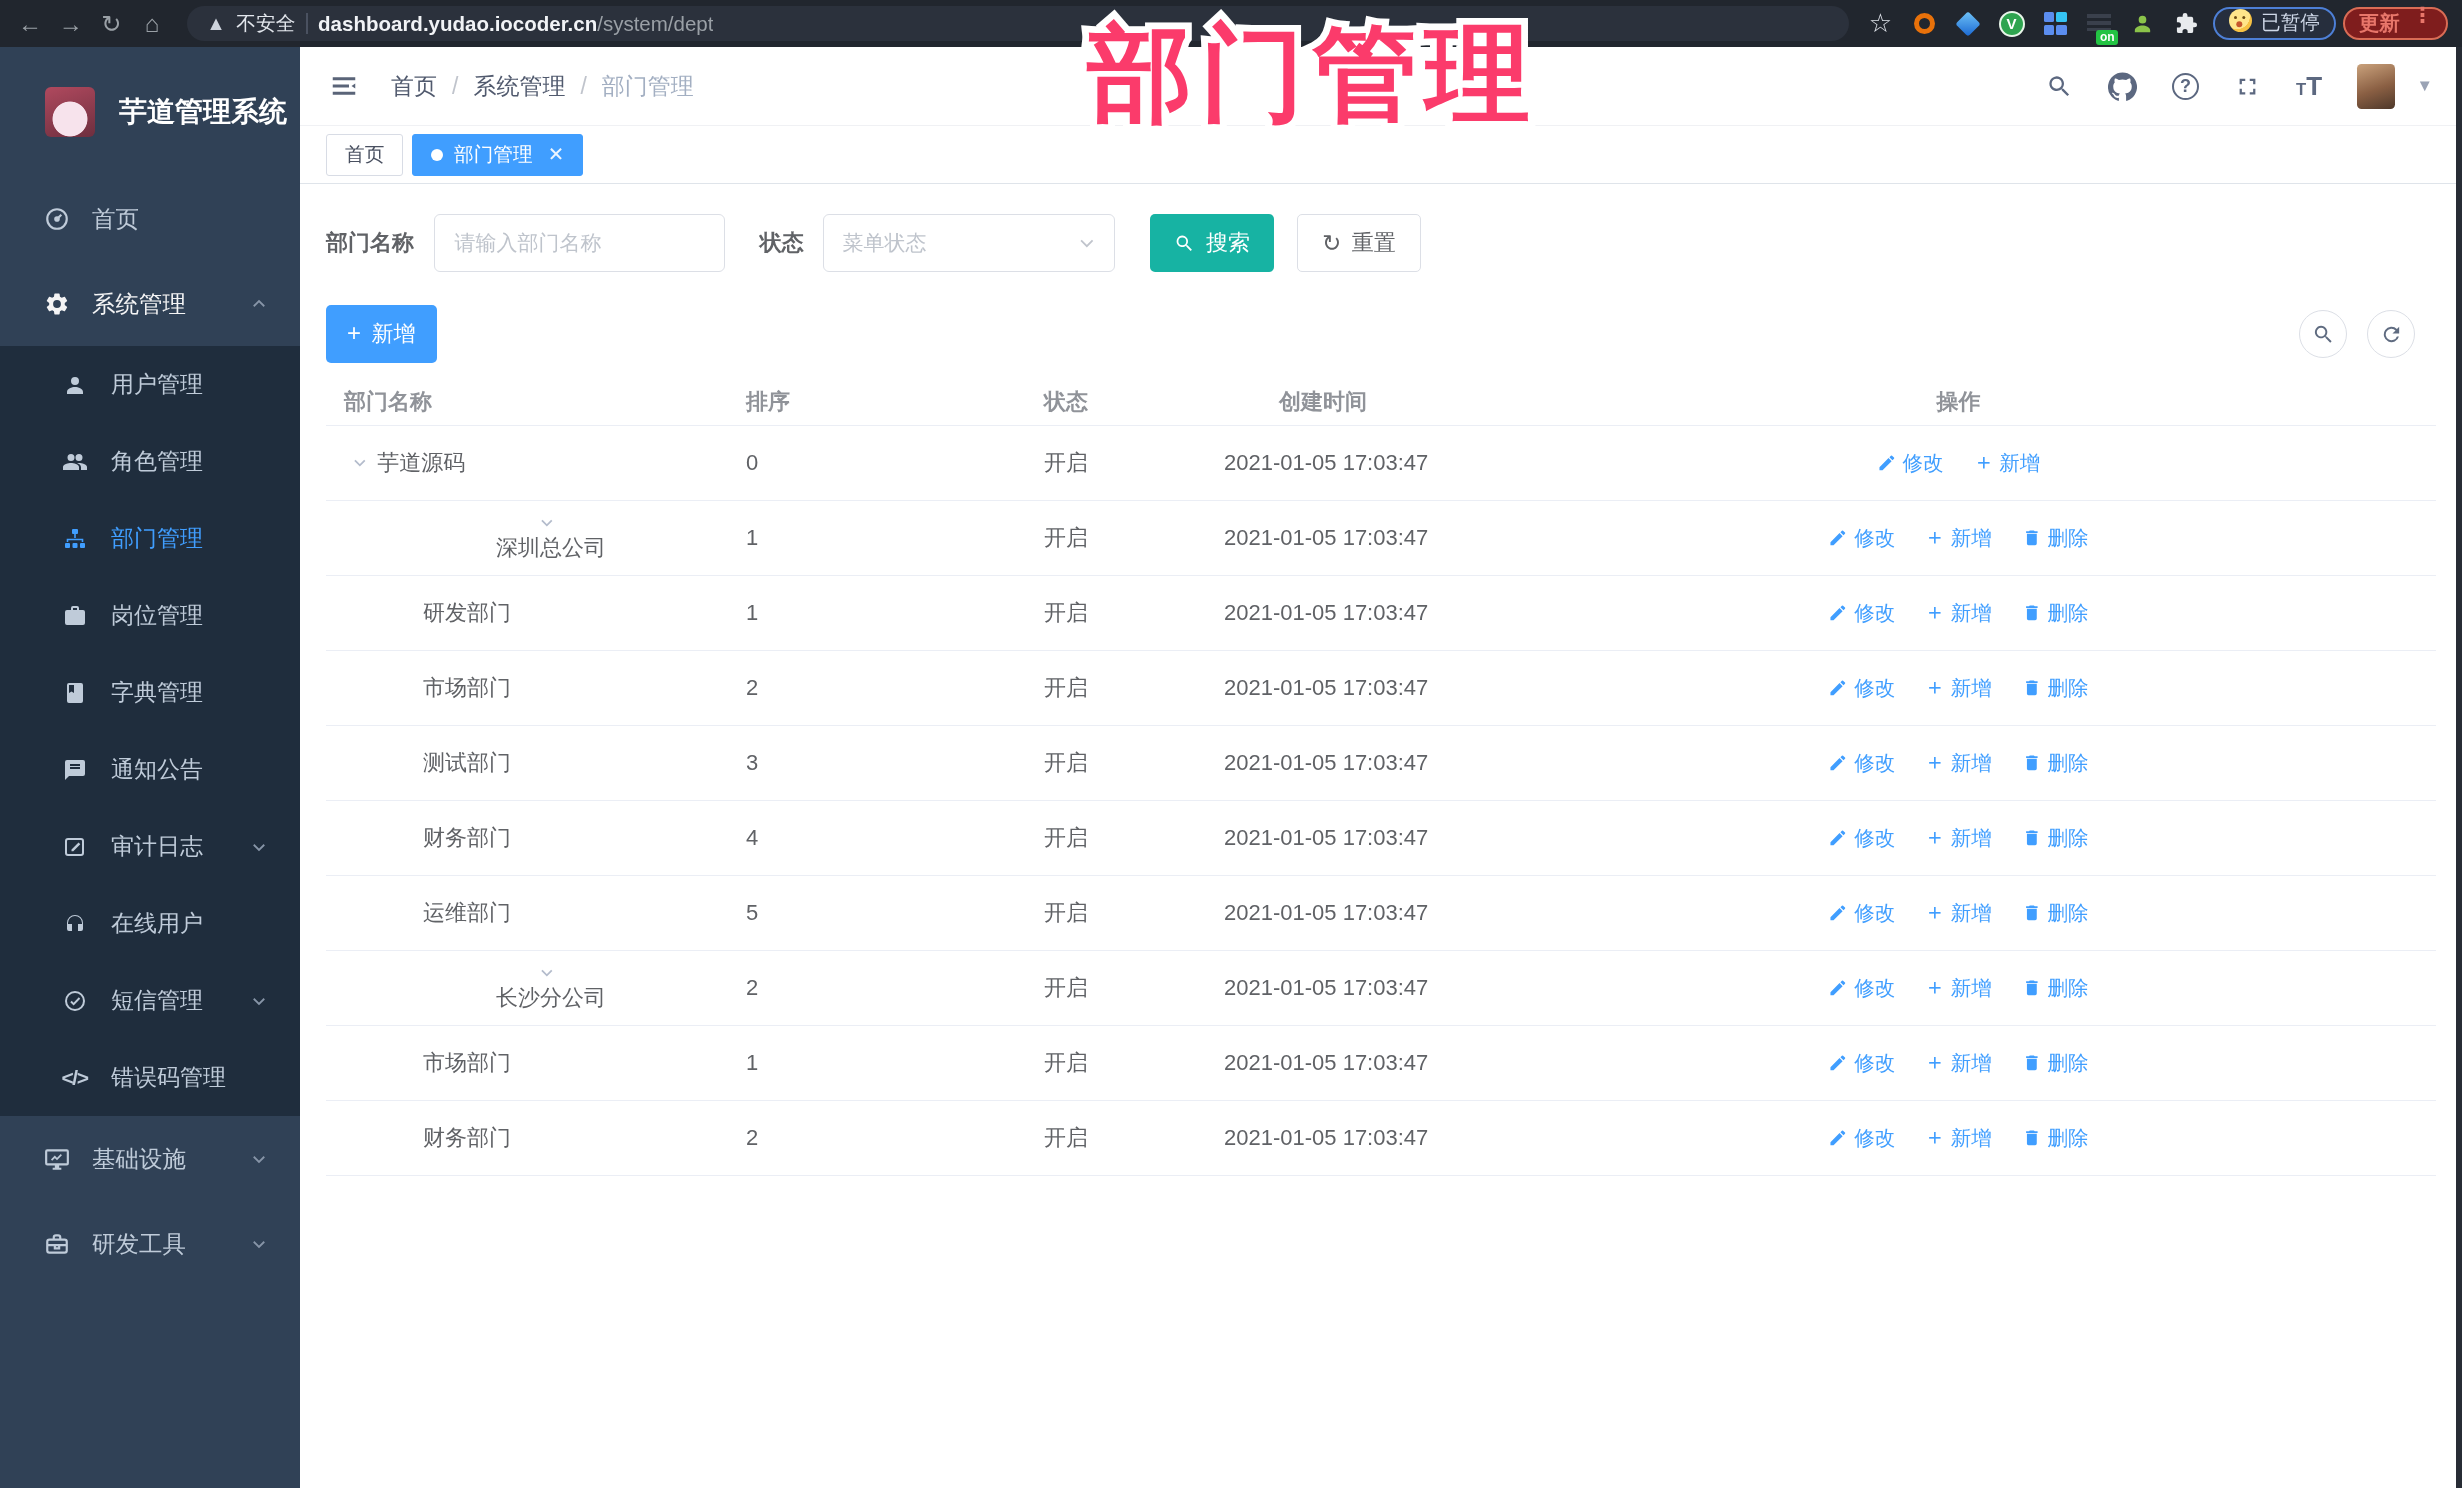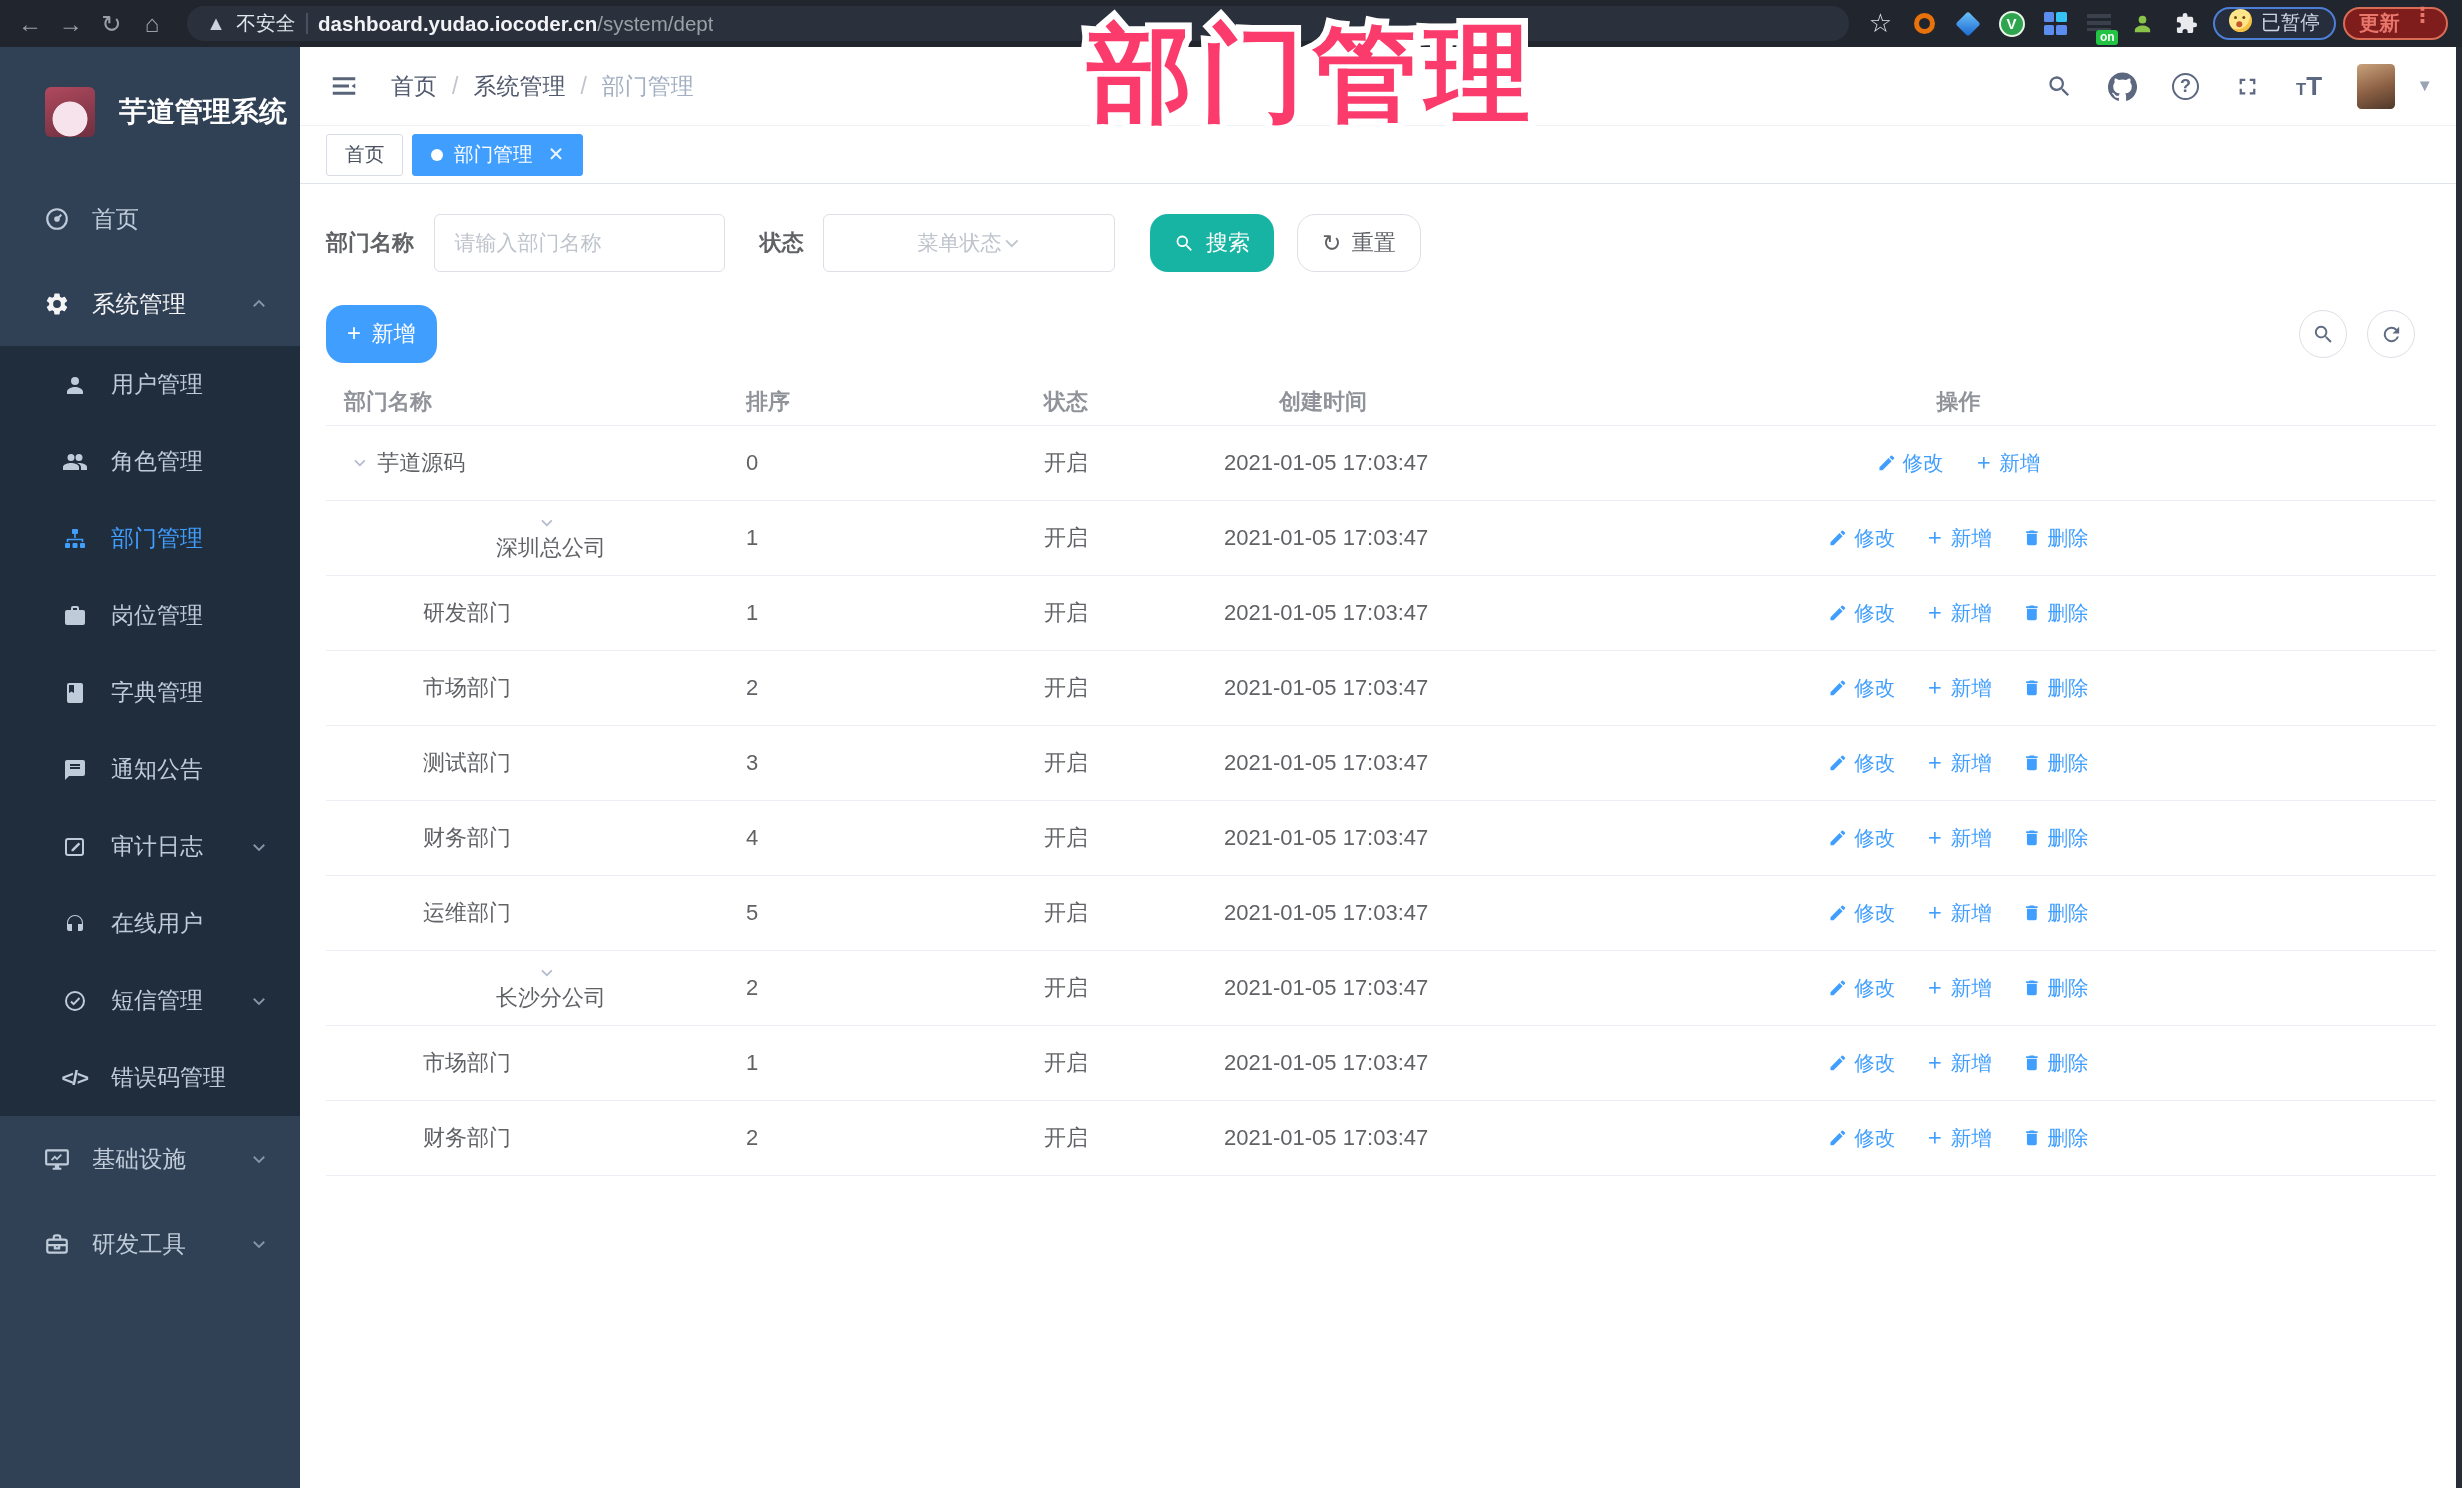--- a/index.html
+++ b/index.html
@@ -79,25 +79,25 @@
   .tab-dot{width:12px;height:12px;border-radius:50%;background:#fff;}
   .tab-close{font-size:19.7px;margin-left:4.5px;opacity:.9;}
 
   .content{flex:1;padding:21px 26px 0 26px;position:relative;}
 
   
   .search-row{display:flex;align-items:center;margin-top:9px;}
   .flabel{font-size:22px;font-weight:bold;color:#606266;white-space:nowrap;}
   .inp{width:291px;height:58px;border:1.5px solid #dcdfe6;border-radius:6px;margin-left:19.7px;padding:0 19.7px;font-size:21px;color:#606266;box-sizing:border-box;outline:none;font-family:Liberation Sans, sans-serif;}
   .inp::placeholder{color:#bfc4cc;}
-  .sel{width:292px;height:58px;border:1.5px solid #dcdfe6;border-radius:6px;margin-left:19.7px;display:flex;align-items:center;justify-content:center;padding:0 18px;box-sizing:border-box;cursor:pointer;}
+  .sel{width:292px;height:58px;border:1.5px solid #dcdfe6;border-radius:6px;margin-left:19.7px;display:flex;align-items:center;justify-content:space-between;padding:0 18px;box-sizing:border-box;cursor:pointer;}
   .sel .ph{font-size:21px;color:#bfc4cc;}
   .sel .sc{color:#c0c4cc;display:flex;}
   .st-label{margin-left:35px;}
-  .btn{height:58px;border-radius:18px;display:flex;align-items:center;gap:10.6px;padding:0 24px;font-size:22px;box-sizing:border-box;border:none;cursor:pointer;font-family:inherit;}
+  .btn{height:58px;border-radius:5px;display:flex;align-items:center;gap:10.6px;padding:0 24px;font-size:22px;box-sizing:border-box;border:none;cursor:pointer;font-family:inherit;}
   .btn-search{margin-left:35px;background:#17b3a3;color:#fff;}
   .btn-reset{margin-left:23px;background:#fff;border:1.5px solid #dcdfe6;color:#606266;}
   .r-ic{font-size:23px;line-height:1;}
 
   
   .toolbar-row{display:flex;align-items:center;margin-top:33px;}
   .btn-add{background:#409eff;color:#fff;padding:0 21px;}
   .plus{font-size:24px;line-height:1;margin-top:-2.3px;}
   .tool-circles{margin-left:auto;display:flex;gap:19.7px;margin-right:21px;}
   .circ{width:48px;height:48px;border:1.5px solid #dcdfe6;border-radius:50%;display:flex;align-items:center;justify-content:center;color:#5f6b80;background:#fff;cursor:pointer;box-sizing:border-box;}

